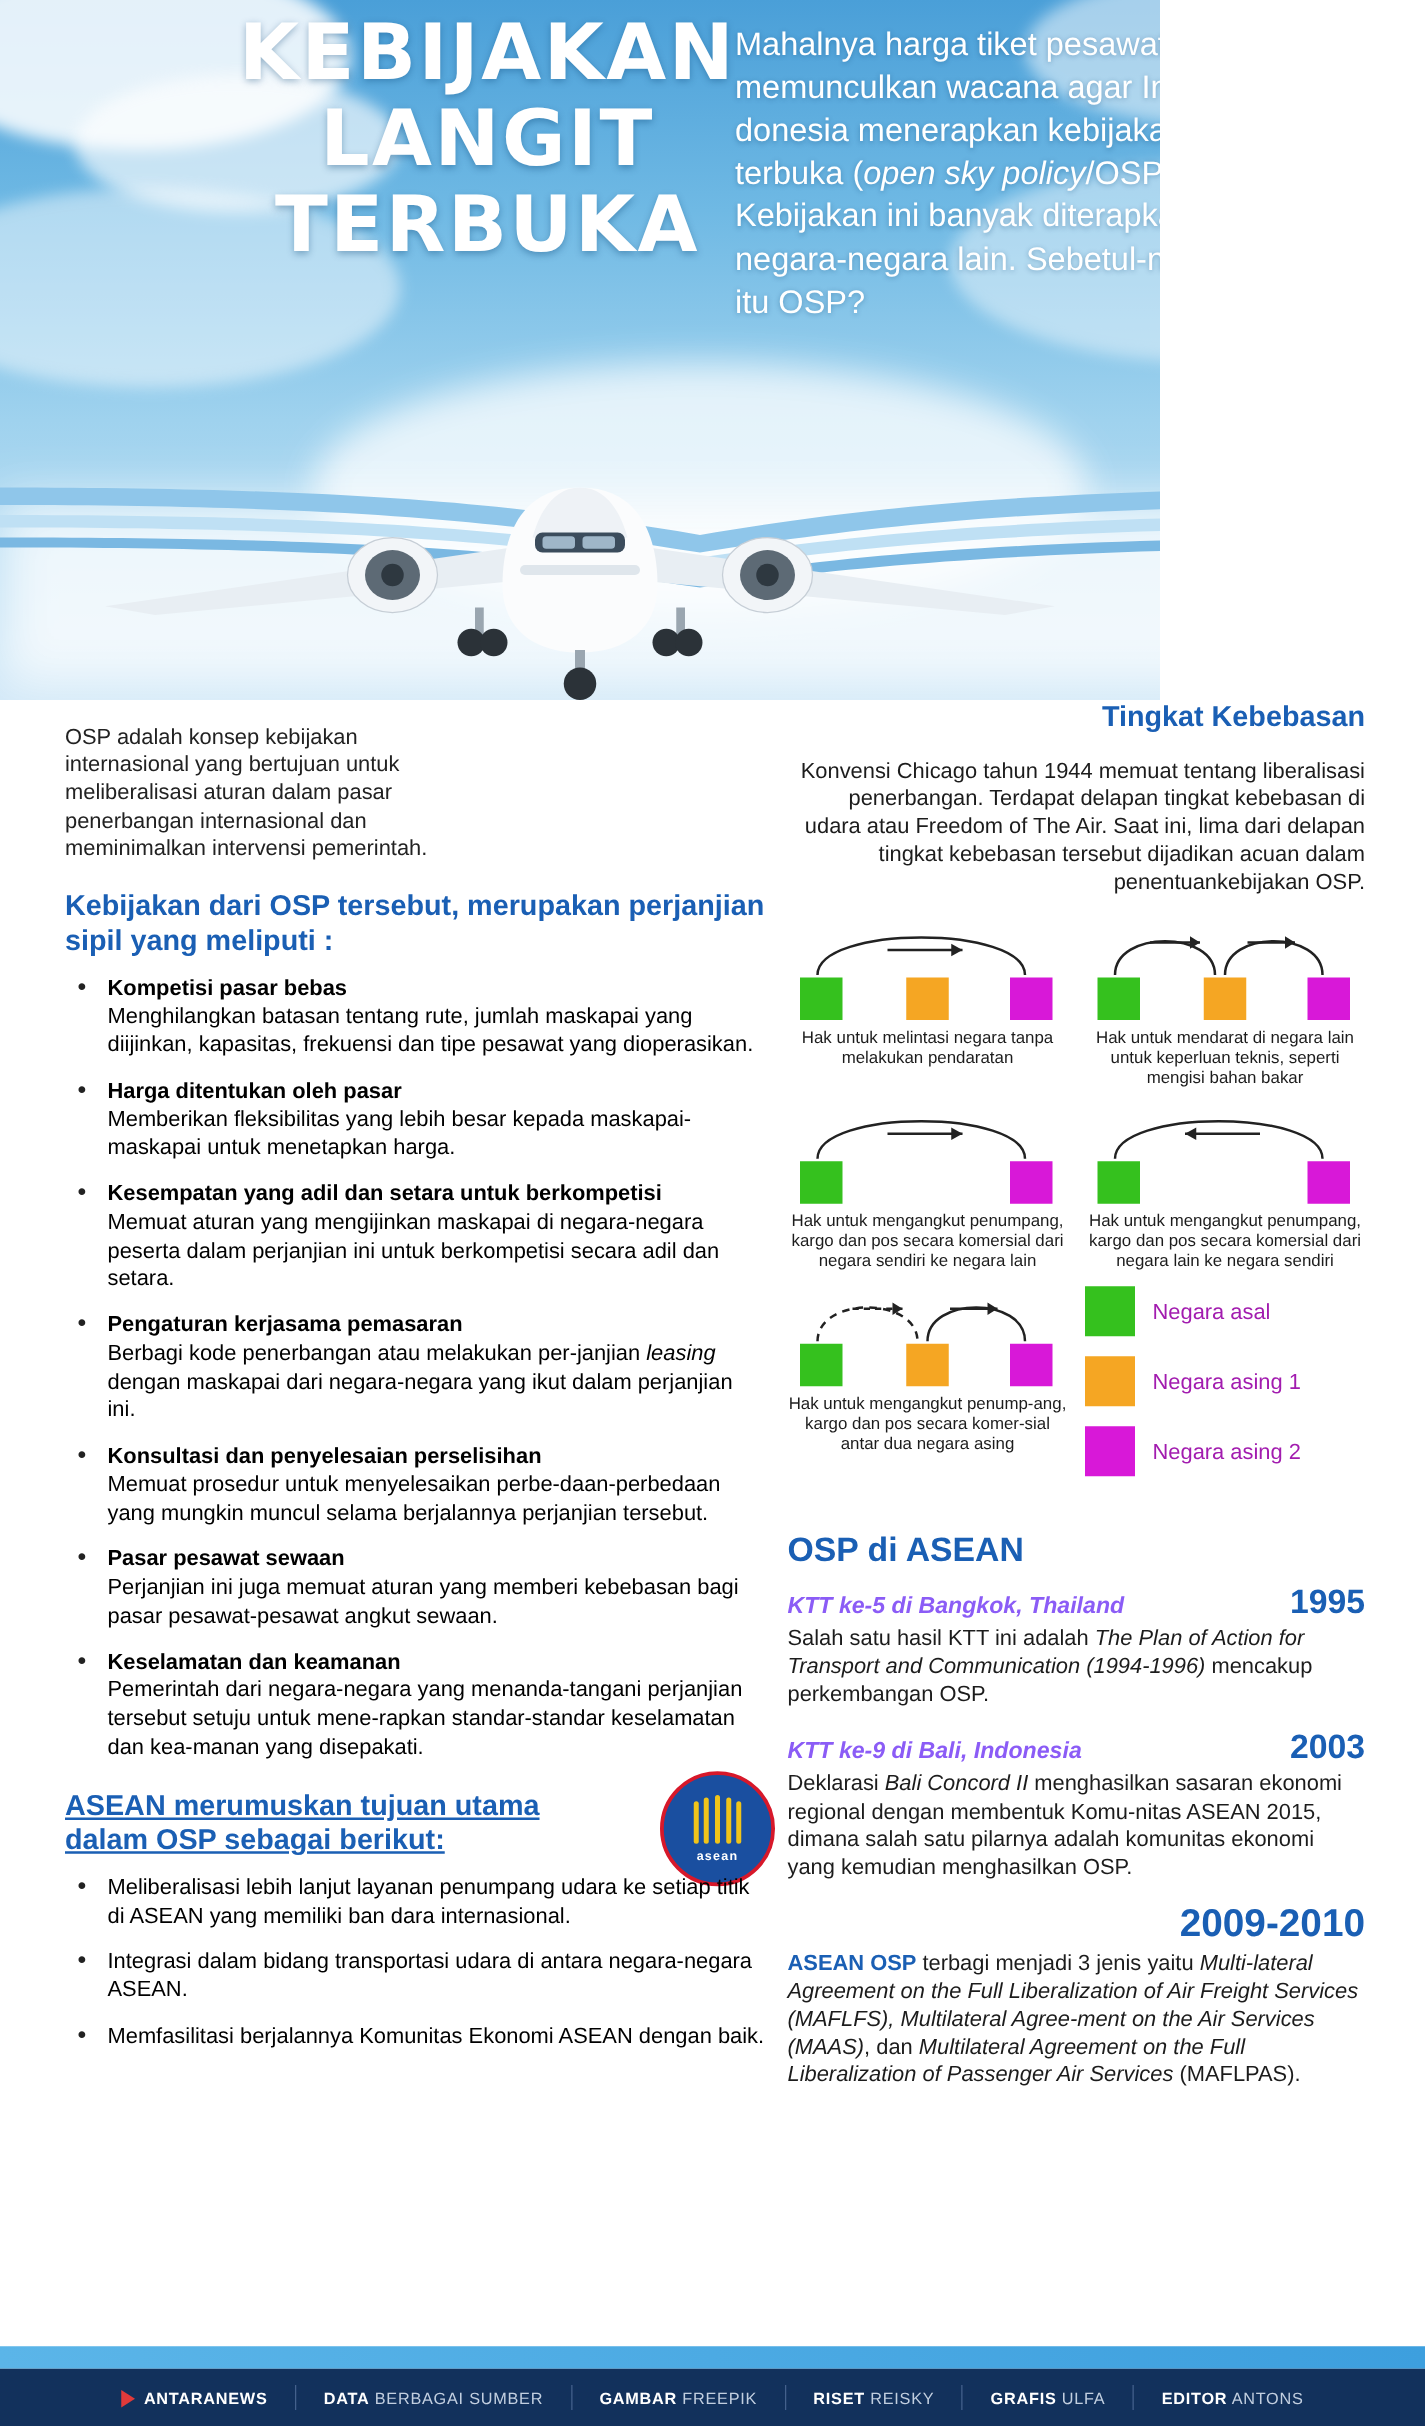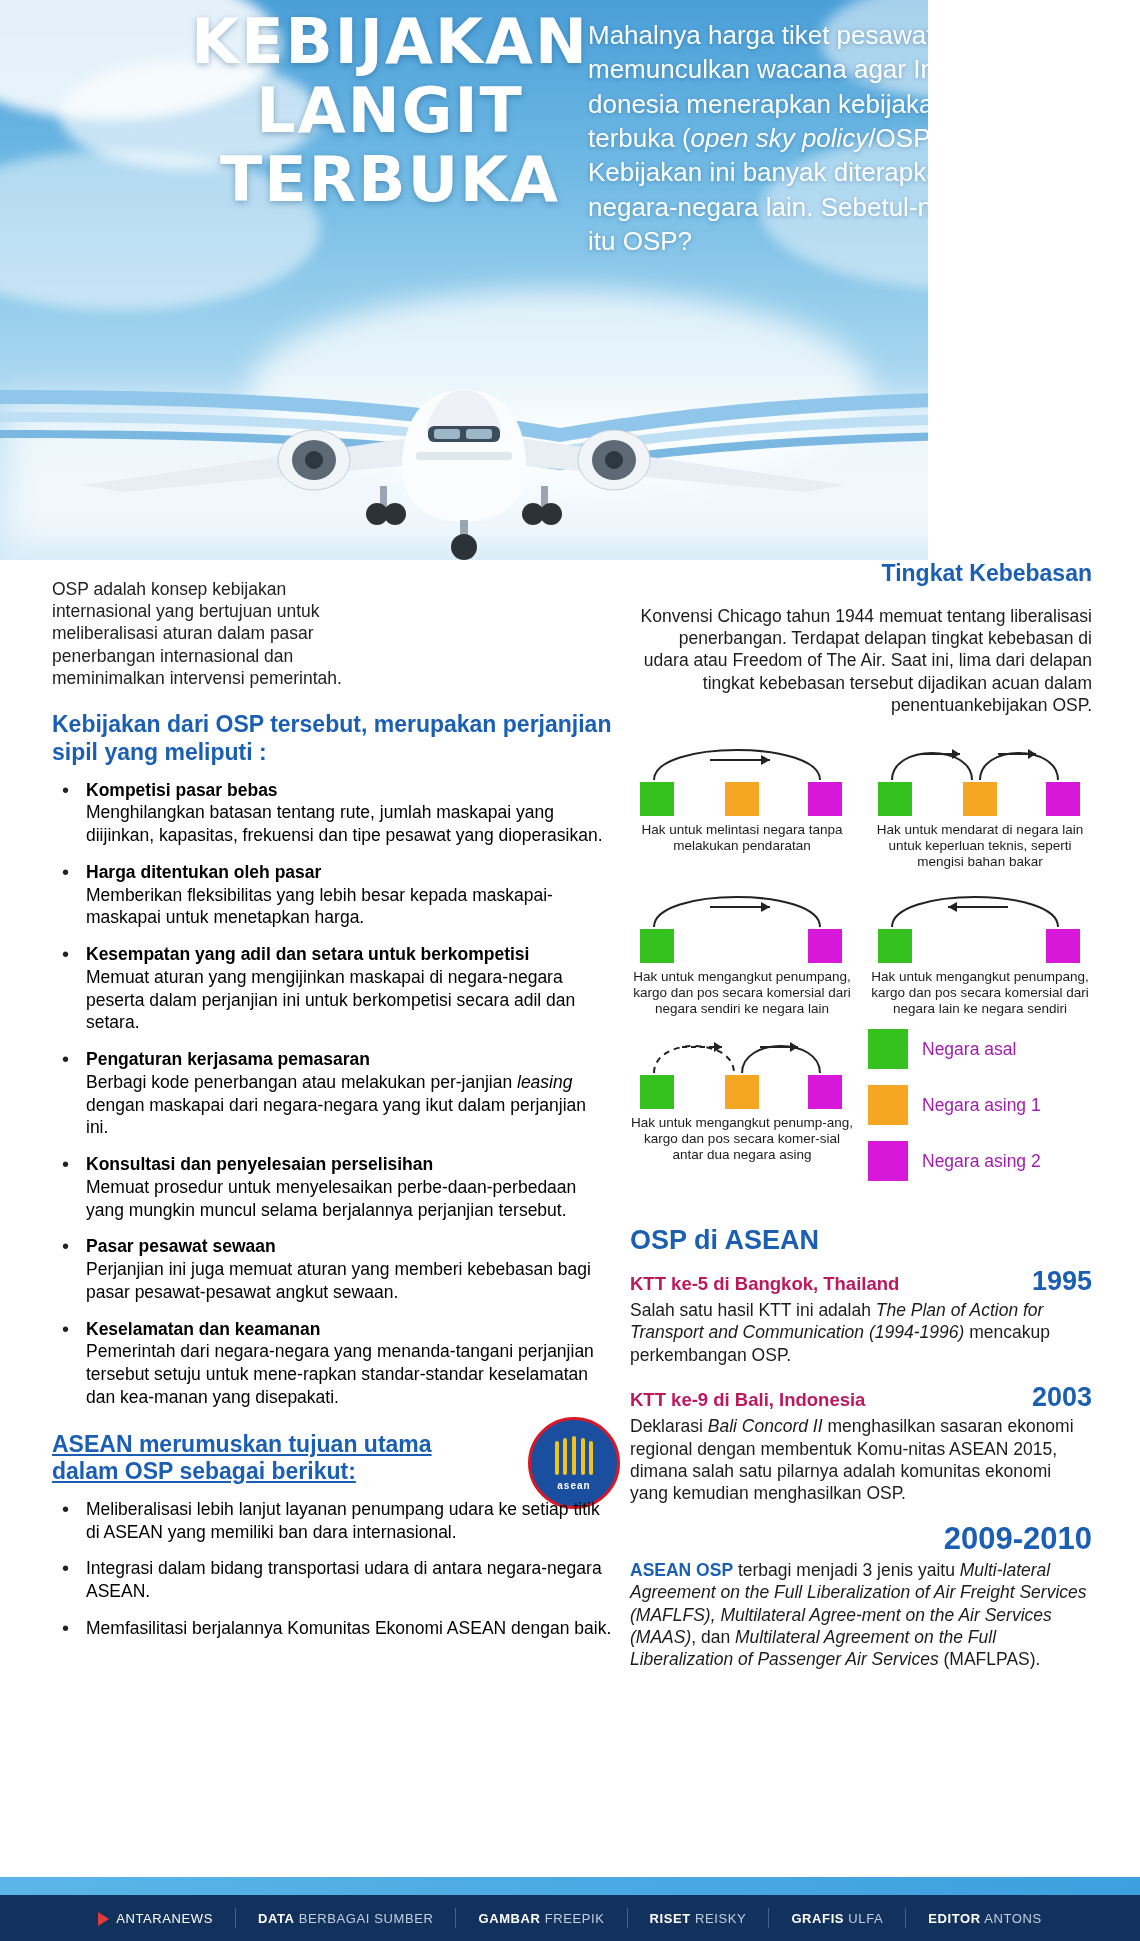--- a/index.html
+++ b/index.html
@@ -104,38 +104,38 @@
   .sq.m{ background:#d818d8; }
 
   .legend{ margin-top:2px; }
   .legend-row{ display:flex; align-items:center; margin-bottom:16px; }
   .legend-row .sqbox{ width:40px; height:40px; margin-right:14px; }
   .legend-row span{ font-size:17.5px; color:#a21caf; }
 
   h2.osp-asean{ color:#1a5fb4; font-size:27px; font-weight:bold; margin:18px 0 10px 0; }
   .ktt{ margin-bottom:16px; position:relative; }
   .ktt .hdr{ display:flex; justify-content:space-between; align-items:baseline; }
-  .ktt .hdr .t{ color:#be185d; font-weight:bold; font-size:18.5px; }
+  .ktt .hdr .t{ color:#8b5cf6; font-weight:bold; font-size:18.5px;font-style:italic; }
   .ktt .hdr .y{ color:#1a5fb4; font-weight:bold; font-size:27px; }
   .ktt p{ margin:2px 0 0 0; font-size:17.5px; line-height:1.28; color:#1c1c1c; }
   .ktt p i{ font-style:italic; }
   .year-big{ color:#1a5fb4; font-weight:bold; font-size:31px; text-align:right; margin-bottom:2px;}
   .strongblue{ color:#1a5fb4; font-weight:bold; }
 
   
   .footer-strip{
     position:absolute; left:0; bottom:46px; width:1140px; height:18px;
     background:linear-gradient(to right,#5bb5e8,#3d9fde);
   }
   .footer{
     position:absolute; left:0; bottom:0; width:1140px; height:46px;
     background:#12315c; display:flex; align-items:center; justify-content:center;
     color:#fff; font-size:13px; letter-spacing:.6px;
   }
-  .footer .brand{ display:flex; align-items:flex-end; font-weight:normal; }
+  .footer .brand{ display:flex; align-items:flex-end; font-weight:bold; }
   .footer .brand .tri{
     width:0;height:0;border-left:11px solid #e03a3a;border-top:7px solid transparent;
     border-bottom:7px solid transparent; margin-right:7px;
   }
   .footer .sep{ width:1px;height:20px;background:#44618c;margin:0 22px; }
   .footer .item b{ font-weight:bold; }
   .footer .item span{ color:#c2cfe0; font-weight:normal; }
 </style>
 </head>
 <body>

